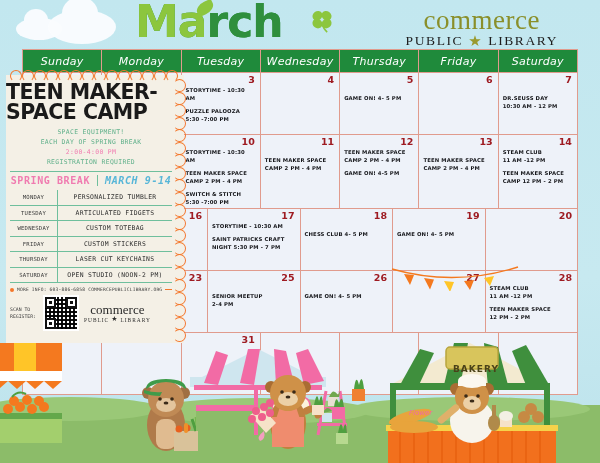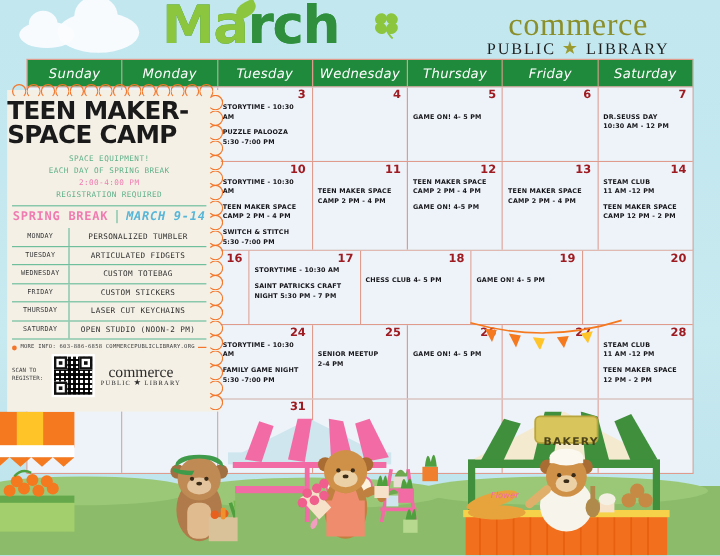--- a/index.html
+++ b/index.html
@@ -351,28 +351,20 @@
           <div class="cell">
             <div class="daynum">20</div>
           </div>
         </div>
         <div class="week">
           <div class="cell">
             <div class="daynum">22</div>
           </div>
           <div class="cell">
             <div class="daynum">23</div>
-          </div>
-          <div class="cell">
-            <div class="daynum">24</div>
-            <div class="events">
-              <div class="event" style="white-space: pre-line;">STORYTIME - 10:30 AM</div>
-              <div class="event" style="white-space: pre-line;">FAMILY GAME NIGHT
-5:30 -7:00 PM</div>
-            </div>
           </div>
           <div class="cell centered">
             <div class="daynum">25</div>
             <div class="events">
               <div class="event" style="white-space: pre-line;">SENIOR MEETUP
 2-4 PM</div>
             </div>
           </div>
           <div class="cell centered">
             <div class="daynum">26</div>

